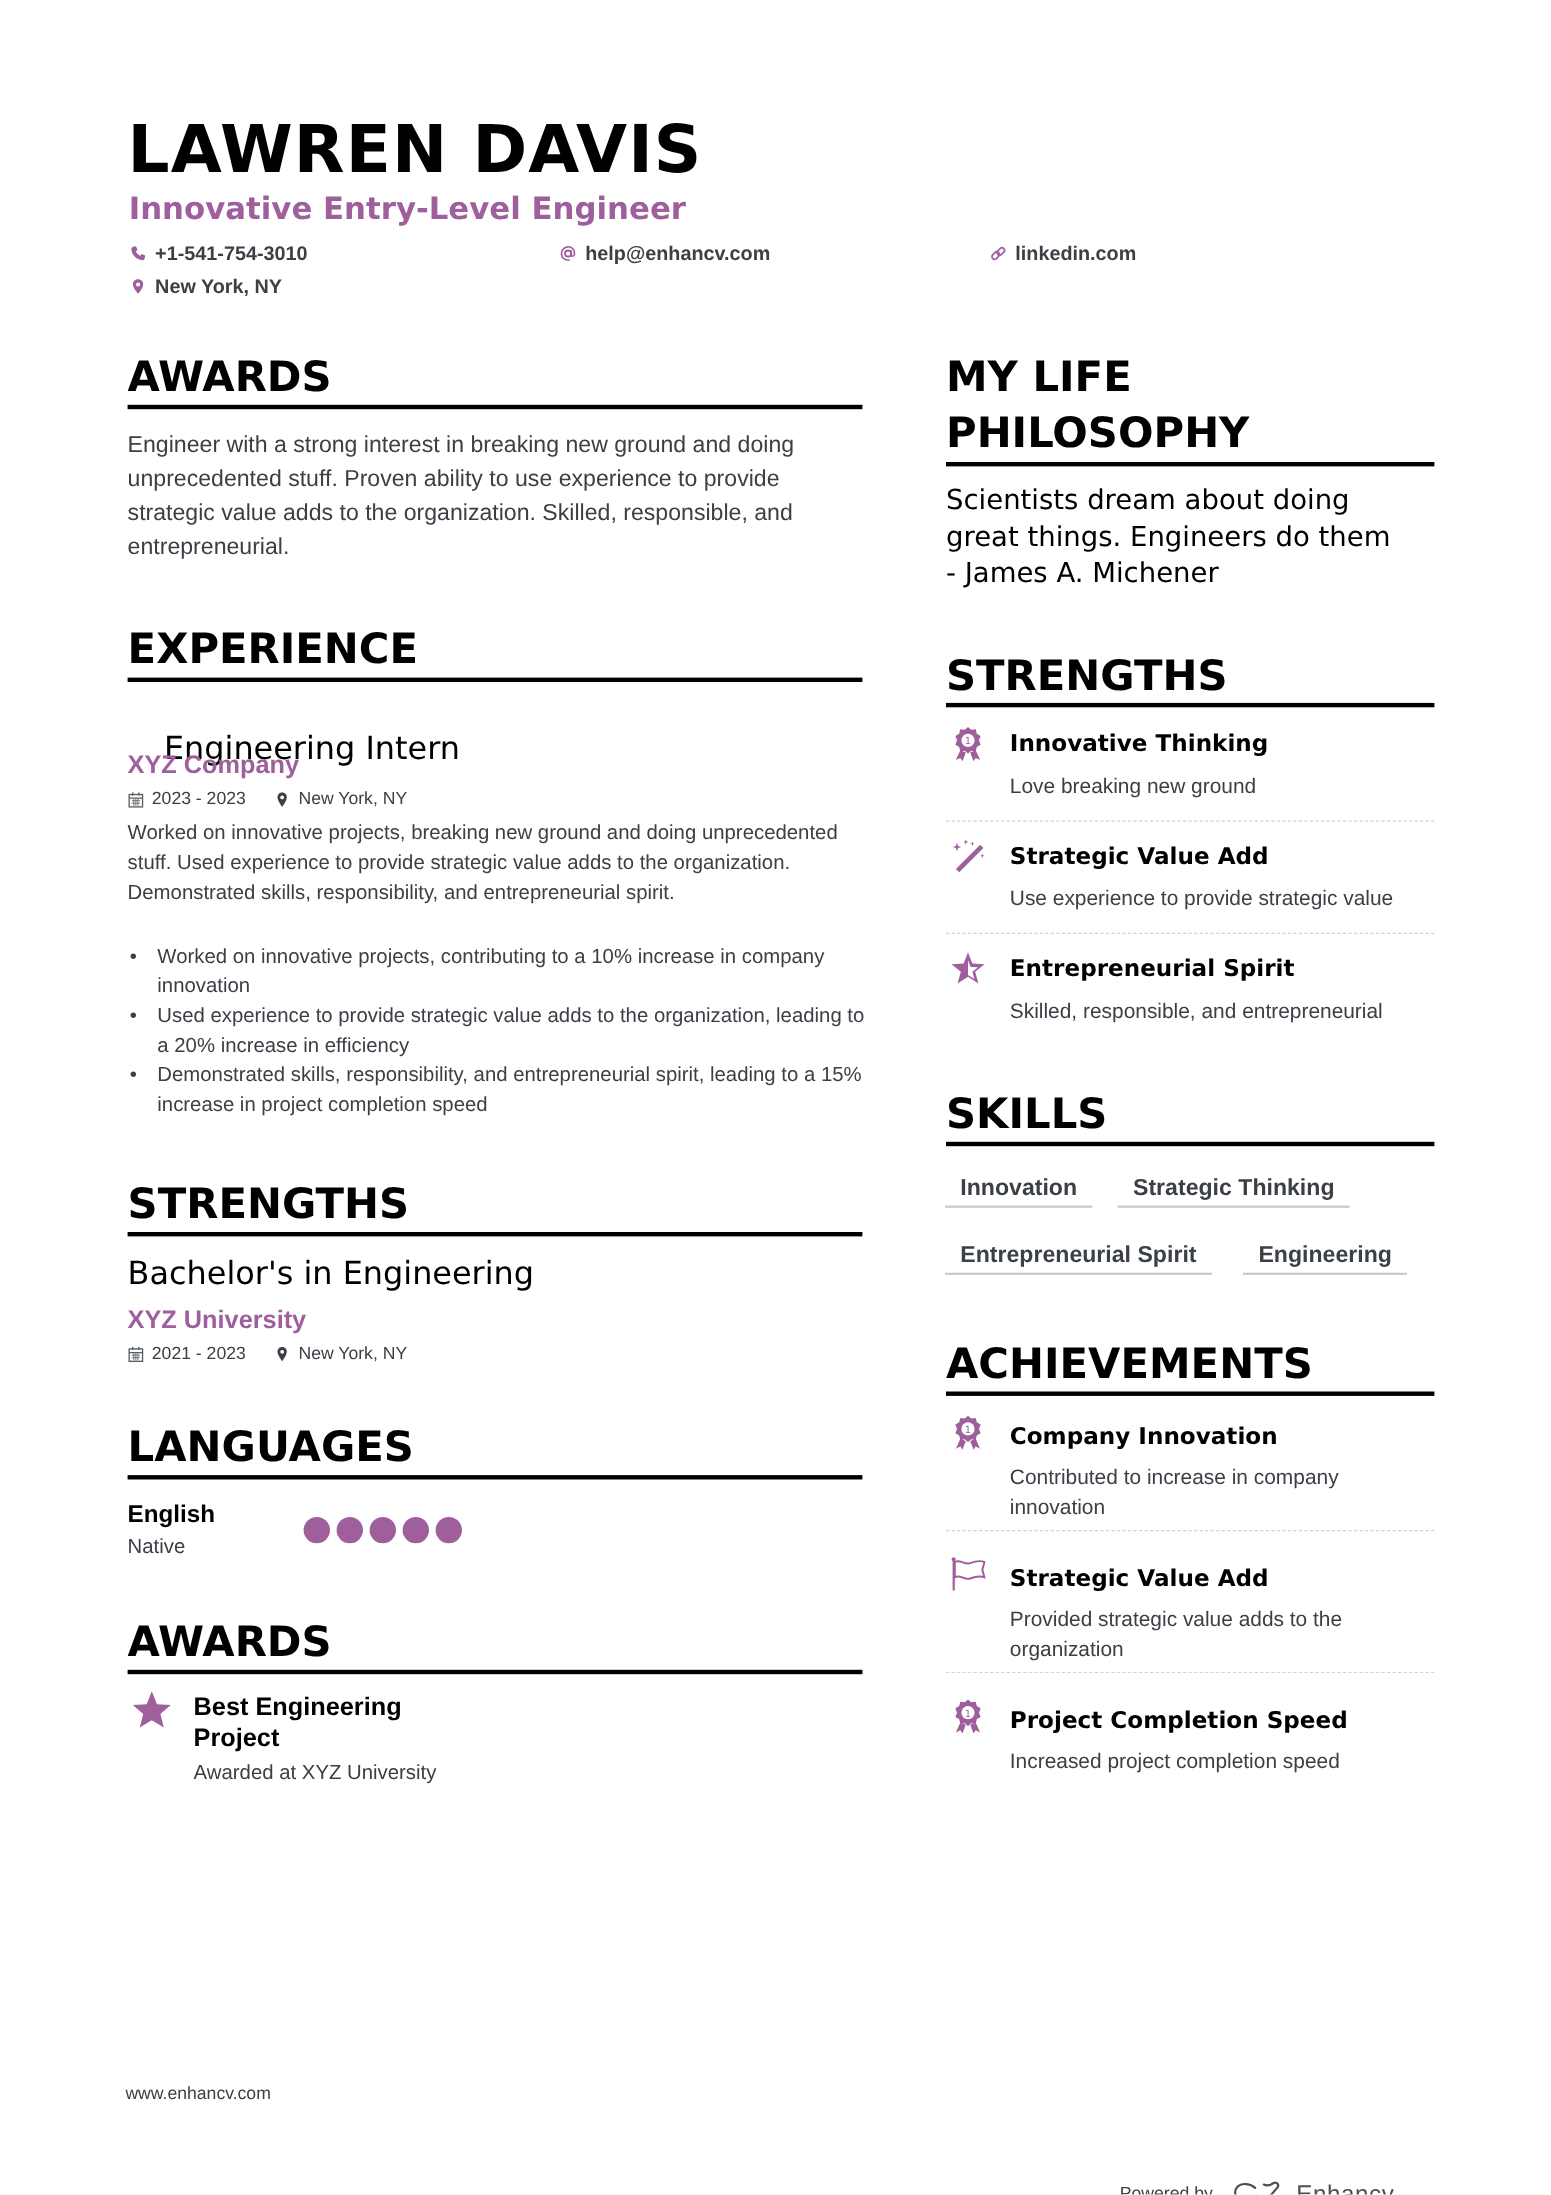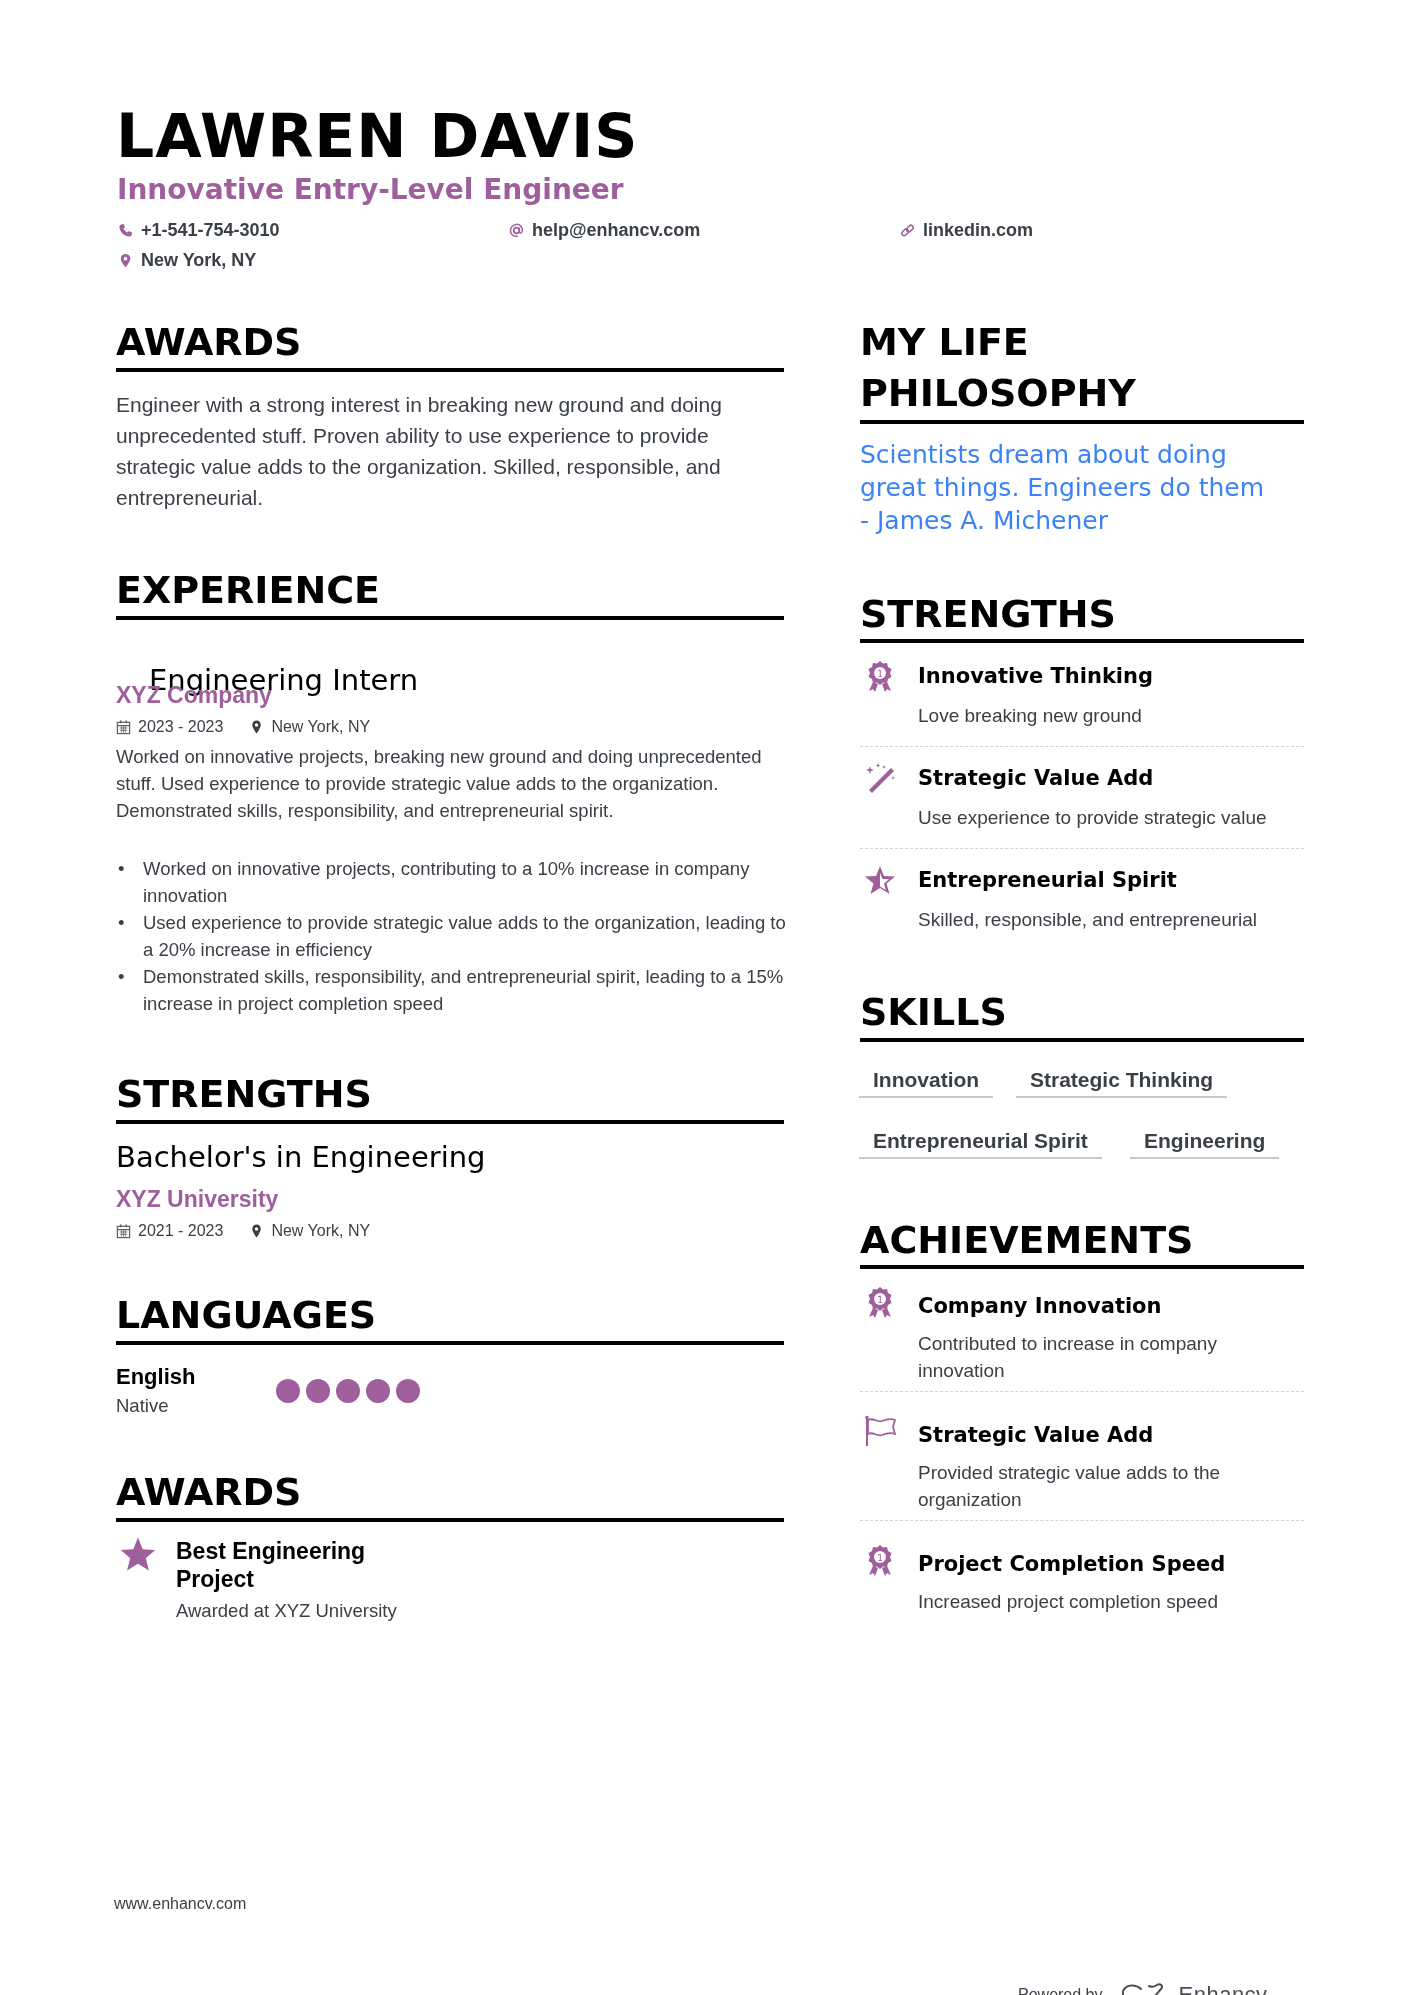--- a/index.html
+++ b/index.html
@@ -21,21 +21,21 @@
   .meta { font-family: "Liberation Sans", sans-serif; font-size: 16px; color: #3b4047; display: flex; align-items: center; line-height: 22px; }
   .meta .m-item { display: flex; align-items: center; gap: 7px; margin-right: 26px; }
   .meta svg { width: 15px; height: 16px; }
   ul.bullets { list-style: none; }
   ul.bullets li { position: relative; padding-left: 27px; }
   ul.bullets li::before { content: "•"; position: absolute; left: 2px; top: 0; color: #3b4047; }
   .lang-name { font-family: "Liberation Sans", sans-serif; font-weight: bold; font-size: 22px; color: #000; line-height: 28px; }
   .dots { display: flex; gap: 6px; }
   .dot { width: 24px; height: 24px; border-radius: 50%; background: #9e5f9c; }
   .award-title { font-family: "Liberation Sans", sans-serif; font-weight: bold; font-size: 23px; color: #000; line-height: 28px; }
-  .quote { font-family: "DejaVu Sans", sans-serif; font-size: 25px; line-height: 33px; color: #3b82f6; }
+  .quote { font-family: "DejaVu Sans", sans-serif; font-size: 25px; line-height: 33px; color: #000000; }
   .item { position: absolute; left: 860px; width: 444px; }
   .item .ico { position: absolute; left: 4px; top: 2px; width: 32px; height: 32px; }
   .item .i-title { position: absolute; left: 58px; font-family: "DejaVu Sans", sans-serif; font-weight: bold; font-size: 21px; color: #000; line-height: 28px; white-space: nowrap; }
   .item .i-desc { position: absolute; left: 58px; width: 380px; font-family: "Liberation Sans", sans-serif; font-size: 19px; line-height: 27px; color: #3b4047; }
   .dash { position: absolute; left: 860px; width: 444px; border-top: 1.5px dashed #d3d3d3; height: 0; }
   .chip { position: absolute; font-family: "Liberation Sans", sans-serif; font-weight: bold; font-size: 21px; color: #3b4047; line-height: 28px; padding: 0 14px 2px 14px; border-bottom: 2px solid #c7c9cc; white-space: nowrap; }
   .footer-left { left: 114px; top: 1895px; font-family: "Liberation Sans", sans-serif; font-size: 16px; color: #3b4047; }
   .footer-right { left: 1018px; top: 1982px; display: flex; align-items: center; gap: 18px; font-family: "Liberation Sans", sans-serif; font-size: 16px; color: #3b4047; }
   .brand { display: flex; align-items: center; gap: 12px; font-size: 22px; color: #4a4f55; letter-spacing: 0.5px; }
 </style>

